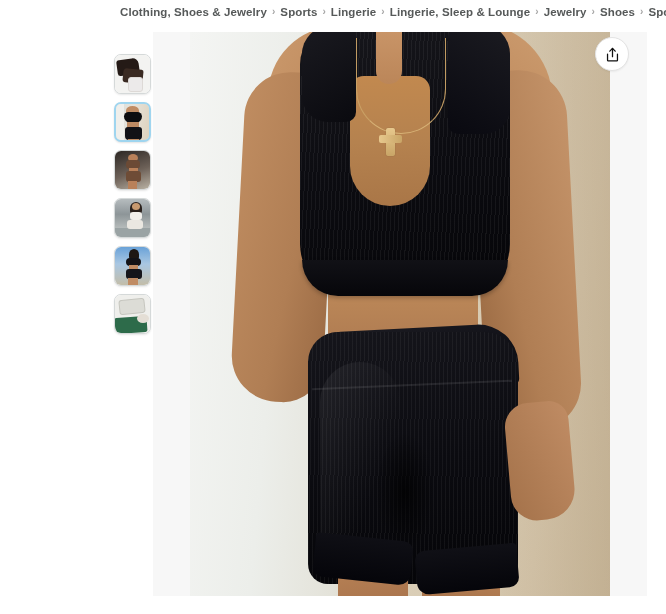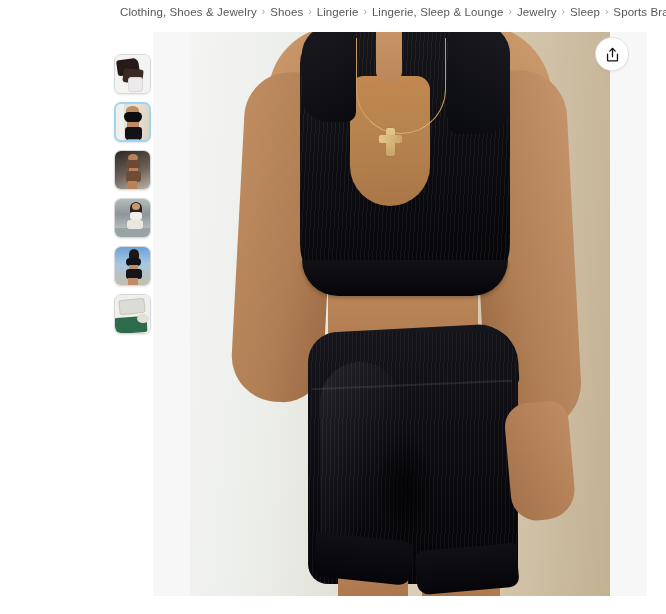--- a/index.html
+++ b/index.html
@@ -2,21 +2,21 @@
 <html><head>
 <meta charset="utf-8">
 <style>
   * { box-sizing: border-box; margin: 0; padding: 0; }
   html, body {
     width: 666px; height: 614px;
     background: #ffffff;
     font-family: "Liberation Sans", sans-serif;
     overflow: hidden;
   }
-  .page { position: relative; width: 666px; height: 446px; background: #fff; }
+  .page { position: relative; width: 666px; height: 446px; background: #fff; font-weight: bold; }
 
   
   .breadcrumb {
     position: absolute;
     left: 120px; top: 0px;
     height: 24px;
     display: flex; align-items: center;
     white-space: nowrap;
     font-size: 11.5px;
     color: #565959;
@@ -332,29 +332,29 @@
   .share-btn svg { display: block; }
 </style>
 </head>
 <body>
 
 <div class="page">
 
   <nav class="breadcrumb">
     <span class="crumb">Clothing, Shoes &amp; Jewelry</span>
     <span class="crumb-sep">›</span>
+    <span class="crumb">Sports</span>
+    <span class="crumb-sep">›</span>
+    <span class="crumb">Lingerie</span>
+    <span class="crumb-sep">›</span>
+    <span class="crumb">Lingerie, Sleep &amp; Lounge</span>
+    <span class="crumb-sep">›</span>
+    <span class="crumb">Jewelry</span>
+    <span class="crumb-sep">›</span>
     <span class="crumb">Shoes</span>
-    <span class="crumb-sep">›</span>
-    <span class="crumb">Lingerie</span>
-    <span class="crumb-sep">›</span>
-    <span class="crumb">Lingerie, Sleep &amp; Lounge</span>
-    <span class="crumb-sep">›</span>
-    <span class="crumb">Jewelry</span>
-    <span class="crumb-sep">›</span>
-    <span class="crumb">Sleep</span>
     <span class="crumb-sep">›</span>
     <span class="crumb">Sports Bras</span>
   </nav>
 
   <div class="gallery">
 
     <div class="thumb-col">
 
       <div class="thumb">
         <div class="art tart th1">

